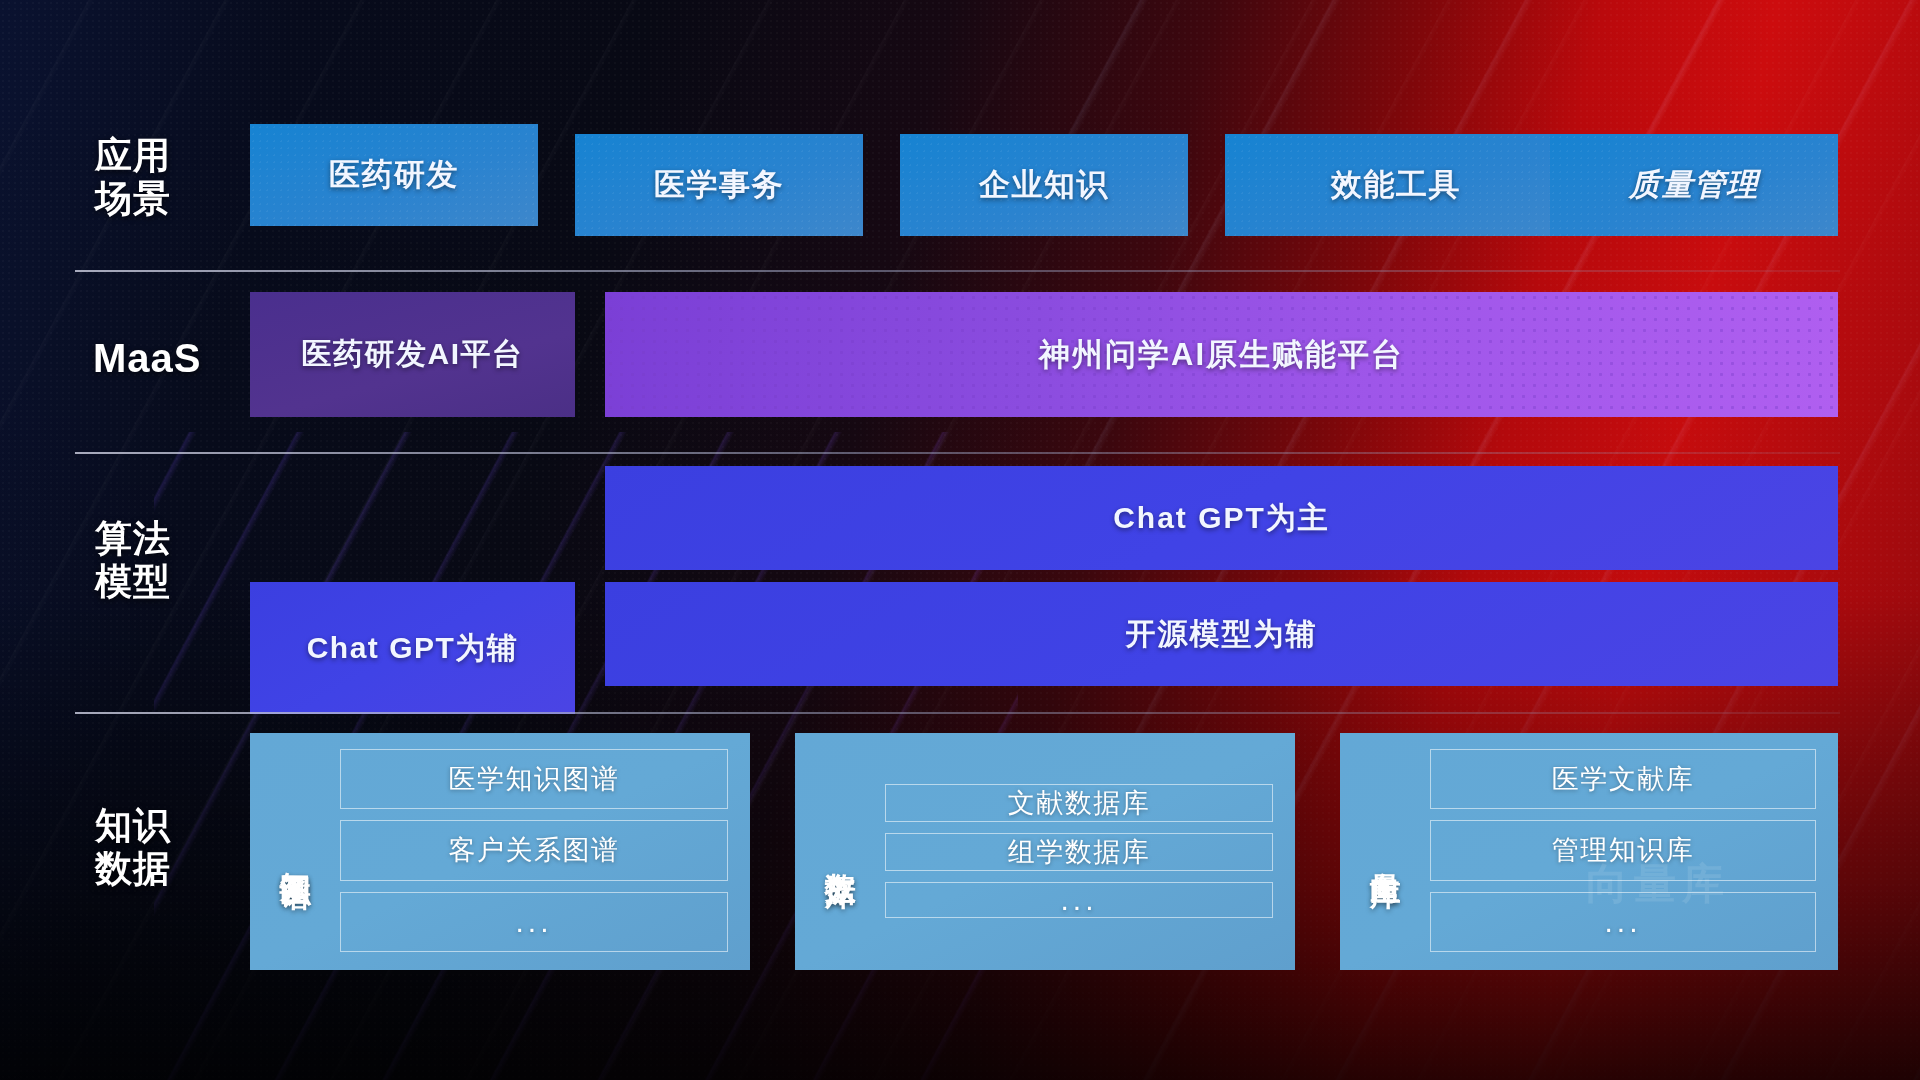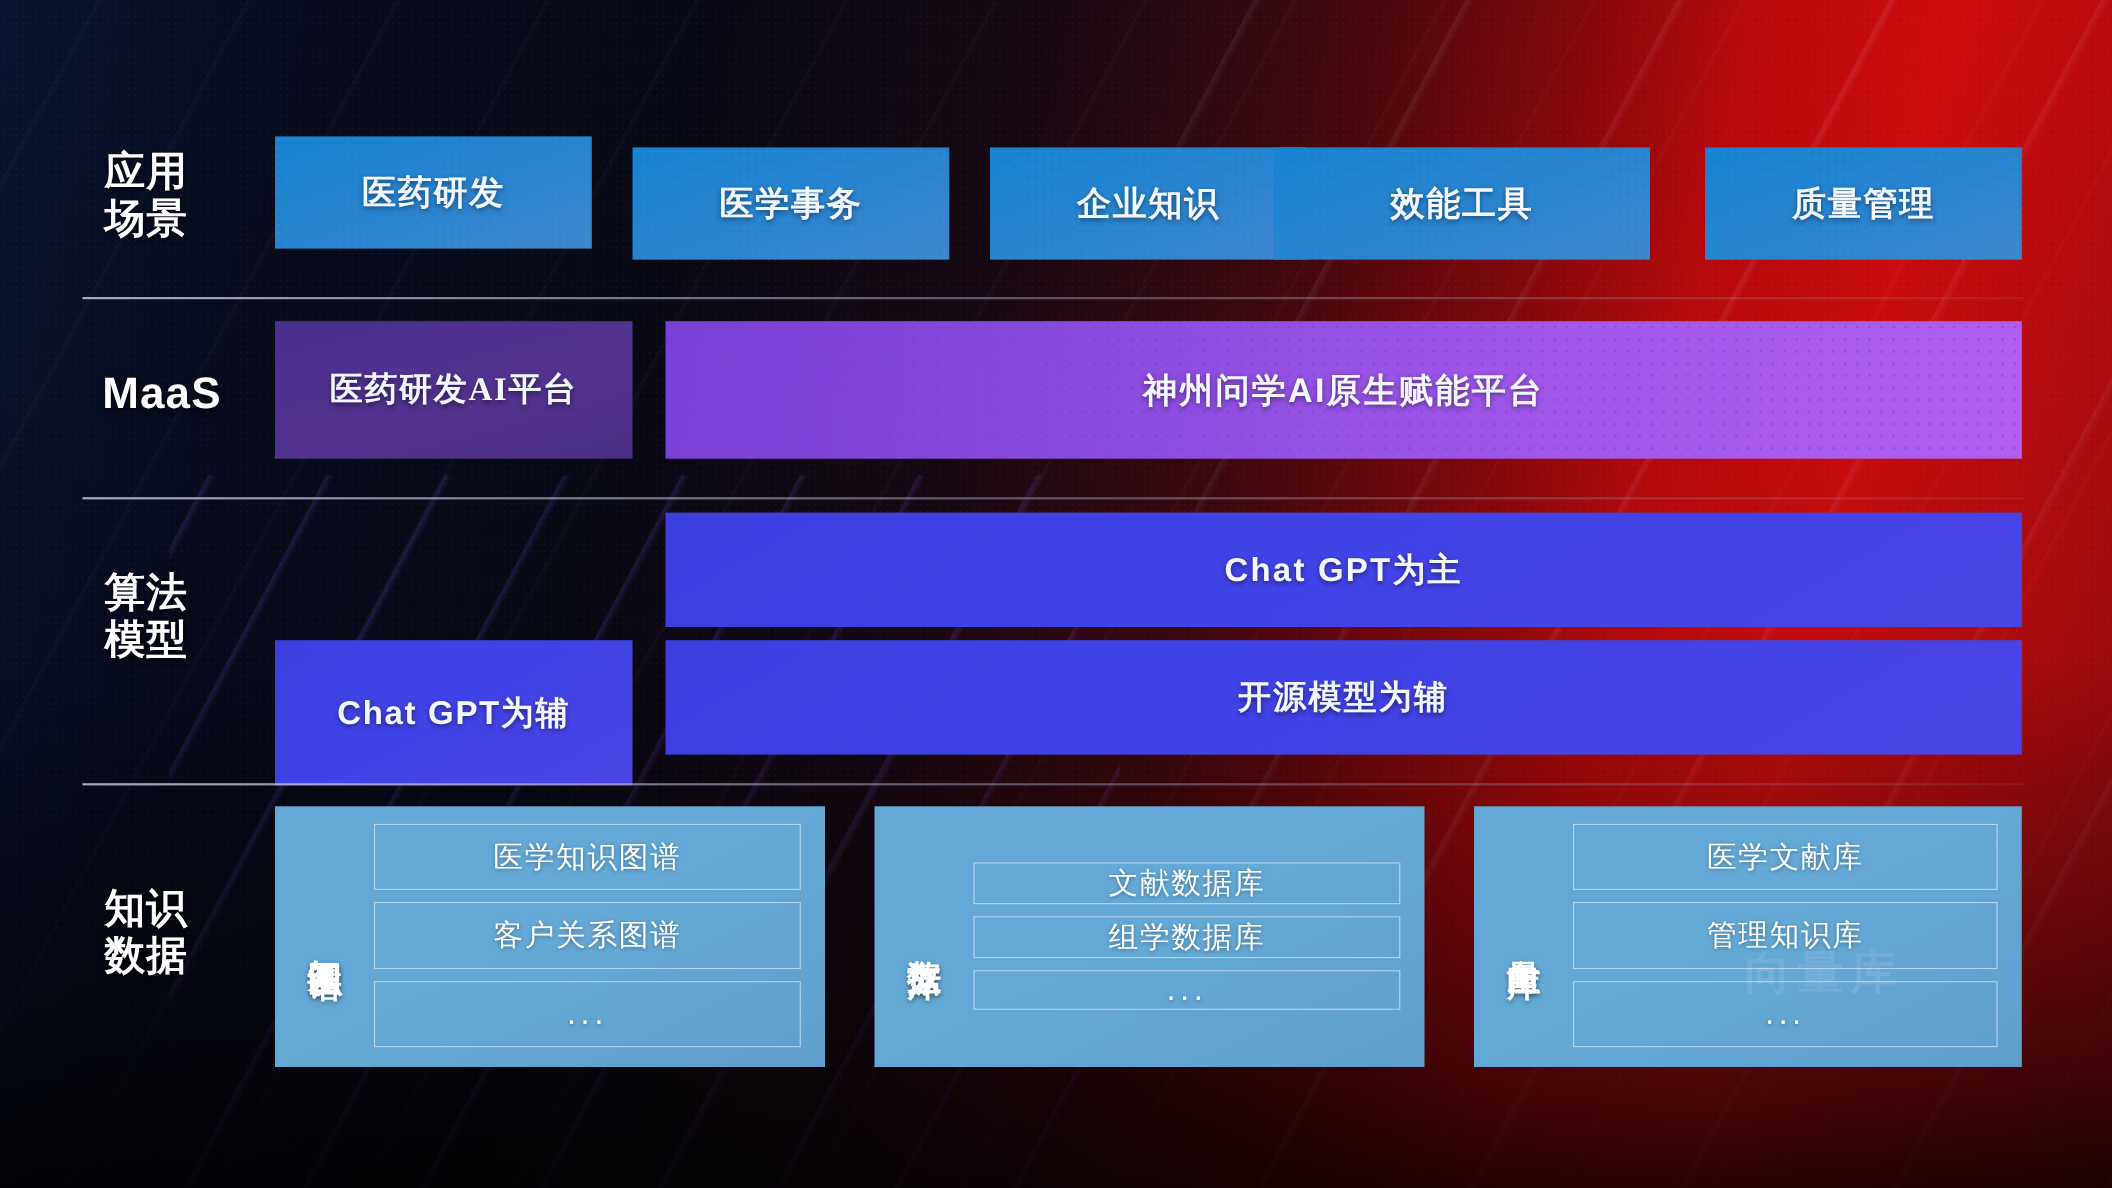--- a/index.html
+++ b/index.html
@@ -205,35 +205,35 @@
   <div class="box app-box" style="left:575px; top:134px; width:288px; height:102px;">
     <span class="dotfill"></span>
     <span style="position:relative;">医学事务</span>
   </div>
 
   <div class="box app-box" style="left:900px; top:134px; width:288px; height:102px;">
     <span class="dotfill"></span>
     <span style="position:relative;">企业知识</span>
   </div>
 
-  <div class="box app-box" style="left:1158px; top:134px; width:342px; height:102px;">
+  <div class="box app-box" style="left:1225px; top:134px; width:342px; height:102px;">
     <span class="dotfill"></span>
     <span style="position:relative;">效能工具</span>
   </div>
 
-  <div class="box app-box" style="left:1550px; top:134px; width:288px; height:102px;">
+  <div class="box app-box" style="left:1550px; top:134px; width:288px; height:102px;font-style:italic;">
     <span class="dotfill"></span>
     <span style="position:relative;">质量管理</span>
   </div>
 
   <div class="divider" style="top:270px;"></div>
 
   <div class="row-label" style="left:93px; top:335px; width:180px; font-size:40px;">MaaS</div>
 
-  <div class="box maas-left" style="left:250px; top:292px; width:325px; height:125px;font-family:Liberation Serif, serif;">
+  <div class="box maas-left" style="left:250px; top:292px; width:325px; height:125px;">
     <span>医药研发AI平台</span>
   </div>
 
   <div class="box maas-right" style="left:605px; top:292px; width:1233px; height:125px;">
     <span class="dotfill"></span>
     <span style="position:relative;">神州问学AI原生赋能平台</span>
   </div>
 
   <div class="divider" style="top:452px;"></div>
 

